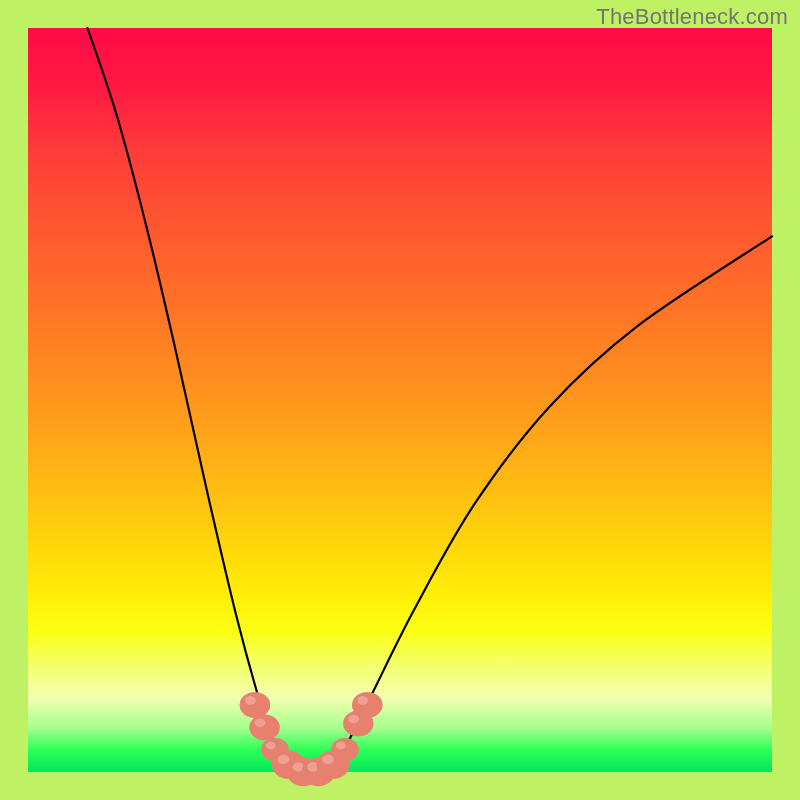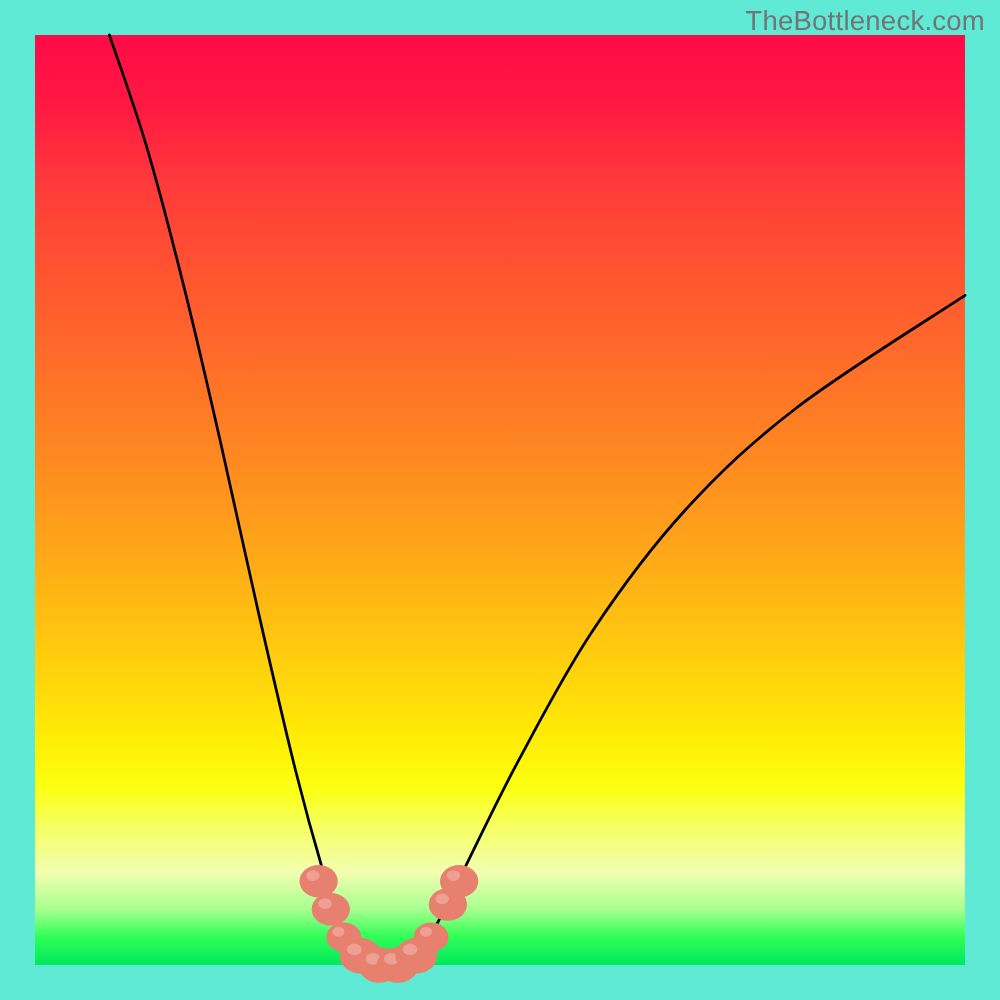--- a/index.html
+++ b/index.html
@@ -10,21 +10,21 @@
     background: #000;
     overflow: hidden;
     font-family: Arial, Helvetica, sans-serif;
   }
   .frame {
     position: absolute;
     left: 0;
     top: 0;
     width: 800px;
     height: 800px;
-    background: #5eead4;
+    background: #bef264;
   }
   .plot {
     position: absolute;
     left: 28px;
     top: 28px;
     width: 744px;
     height: 744px;
     
     background: linear-gradient(
       to bottom,

